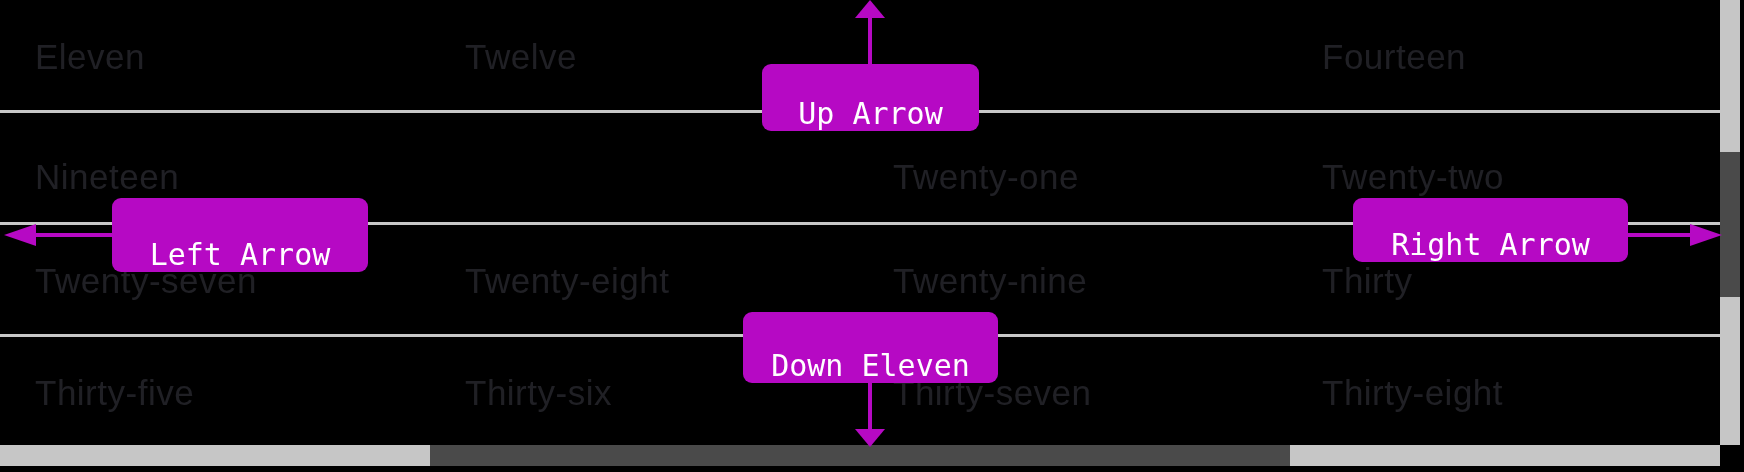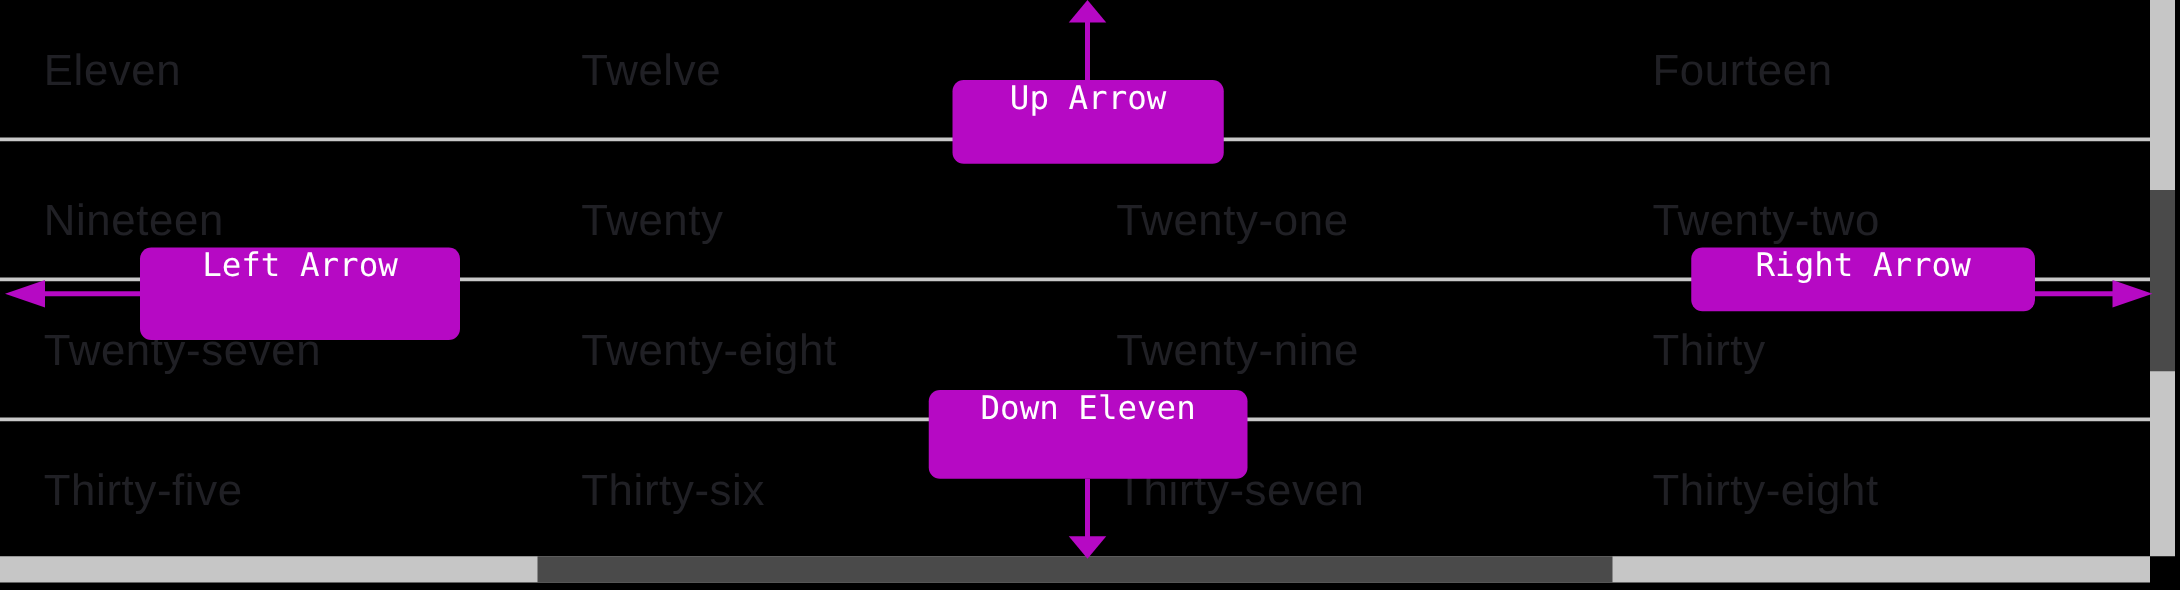--- a/index.html
+++ b/index.html
@@ -50,29 +50,29 @@
   }
   .hscroll-thumb{
     position:absolute;left:430px;top:0;width:860px;height:21px;
     background:var(--scroll-thumb);
   }
   
   .callout{
     position:absolute;
     background:var(--accent);
     border-radius:9px;
-    display:flex;align-items:flex-start;justify-content:center;
+    display:flex;align-items:flex-end;justify-content:center;
     font-family:"DejaVu Sans Mono", monospace;
-    font-size:26px;color:var(--label-text);
+    font-size:30px;color:var(--label-text);
     white-space:nowrap;
     z-index:6;
   }
   .callout-up{left:762px;top:64px;width:217px;height:67px;}
   .callout-left{left:112px;top:198px;width:256px;height:74px;}
-  .callout-right{left:1353px;top:198px;width:275px;height:51px;}
+  .callout-right{left:1353px;top:198px;width:275px;height:64px;}
   .callout-down{left:743px;top:312px;width:255px;height:71px;}
   .arrow-line{position:absolute;background:var(--accent);z-index:5;}
   .line-up{left:868px;top:8px;width:4px;height:57px;}
   .line-left{left:36px;top:233px;width:80px;height:4px;}
   .line-right{left:1628px;top:233px;width:64px;height:4px;}
   .line-down{left:868px;top:383px;width:4px;height:48px;}
   .arrow-head{position:absolute;width:0;height:0;z-index:5;}
   .head-up{
     left:855px;top:0;
     border-left:15px solid transparent;border-right:15px solid transparent;
@@ -101,21 +101,20 @@
 
   <div class="separator sep-1"></div>
   <div class="separator sep-2"></div>
   <div class="separator sep-3"></div>
 
   <span class="cell row-0 col-0">Eleven</span>
   <span class="cell row-0 col-1">Twelve</span>
   <span class="cell row-0 col-3">Fourteen</span>
 
   <span class="cell row-1 col-0">Nineteen</span>
-  <span class="cell row-1 col-1">Twenty</span>
   <span class="cell row-1 col-2">Twenty-one</span>
   <span class="cell row-1 col-3">Twenty-two</span>
 
   <span class="cell row-2 col-0">Twenty-seven</span>
   <span class="cell row-2 col-1">Twenty-eight</span>
   <span class="cell row-2 col-2">Twenty-nine</span>
   <span class="cell row-2 col-3">Thirty</span>
 
   <span class="cell row-3 col-0">Thirty-five</span>
   <span class="cell row-3 col-2">Thirty-seven</span>

